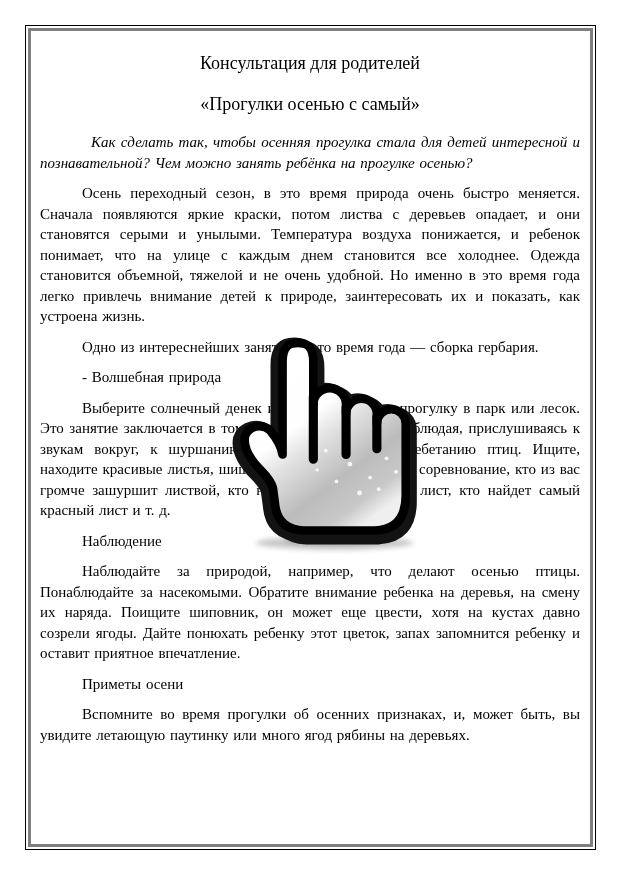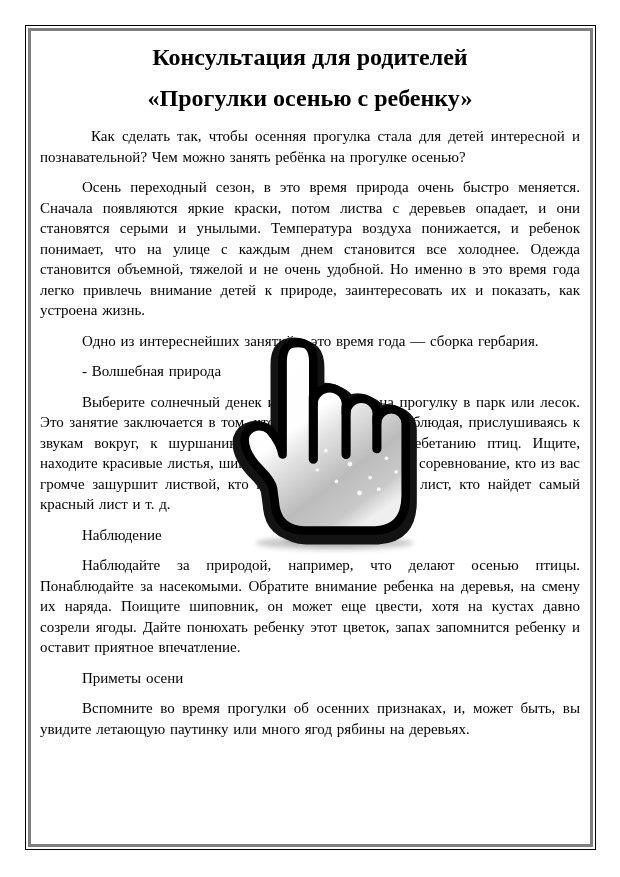--- a/index.html
+++ b/index.html
@@ -14,50 +14,50 @@
     border:1px solid #000;
   }
   .frame-inner{
     position:absolute;left:2px;top:2px;right:2px;bottom:2px;
     border:3px solid #7f7f7f;
   }
   .doc{
     position:absolute;left:40px;top:42px;width:540px;
   }
   .title,.subtitle{
-    font-size:24px;font-weight:bold;text-align:center;
-    line-height:26px;margin:2px 0 15px 0;
+    font-size:18px;font-weight:normal;text-align:center;
+    line-height:26px;margin:8px 0 15px 0;
   }
   .para{
     font-size:15px;line-height:20.5px;text-align:justify;
     margin:0 0 10px 0;text-indent:42px;
     word-spacing:1px;
   }
-  .para.first{text-indent:51px;}
+  .para.first{text-indent:51px;font-style:italic;}
   
   .cursor{
     position:absolute;left:219px;top:324px;width:206px;height:234px;
     pointer-events:none;
   }
   .cursor svg{width:100%;height:100%;display:block;}
   .hand-back{fill:#131313;stroke:#131313;stroke-width:17;stroke-linejoin:round;stroke-linecap:round;}
   .hand-front{fill:url(#glossGrad);stroke:#000;stroke-width:9;stroke-linejoin:round;}
   .sep{stroke:#000;stroke-width:9.5;stroke-linecap:round;fill:none;}
   .sparkle{fill:#ffffff;opacity:0.85;}
 </style>
 </head>
 <body>
 
 <div class="frame">
   <div class="frame-inner"></div>
 </div>
 
 <div class="doc">
   <h1 class="title">Консультация для родителей</h1>
-  <h2 class="subtitle">«Прогулки осенью с ребенку»</h2>
+  <h2 class="subtitle">«Прогулки осенью с самый»</h2>
   <div>
       <p class="para first">Как сделать так, чтобы осенняя прогулка стала для детей интересной и познавательной? Чем можно занять ребёнка на прогулке осенью?</p>
       <p class="para">Осень переходный сезон, в это время природа очень быстро меняется. Сначала появляются яркие краски, потом листва с деревьев опадает, и они становятся серыми и унылыми. Температура воздуха понижается, и ребенок понимает, что на улице с каждым днем становится все холоднее. Одежда становится объемной, тяжелой и не очень удобной. Но именно в это время года легко привлечь внимание детей к природе, заинтересовать их и показать, как устроена жизнь.</p>
       <p class="para">Одно из интереснейших занятий в это время года — сборка гербария.</p>
       <p class="para">- Волшебная природа</p>
       <p class="para">Выберите солнечный денек и отправляйтесь на прогулку в парк или лесок. Это занятие заключается в том, чтобы просто гулять, наблюдая, прислушиваясь к звукам вокруг, к шуршанию листвы под ногами, щебетанию птиц. Ищите, находите красивые листья, шишечки и веточки. Устройте соревнование, кто из вас громче зашуршит листвой, кто найдет самый большой лист, кто найдет самый красный лист и т. д.</p>
       <p class="para">Наблюдение</p>
       <p class="para">Наблюдайте за природой, например, что делают осенью птицы. Понаблюдайте за насекомыми. Обратите внимание ребенка на деревья, на смену их наряда. Поищите шиповник, он может еще цвести, хотя на кустах давно созрели ягоды. Дайте понюхать ребенку этот цветок, запах запомнится ребенку и оставит приятное впечатление.</p>
       <p class="para">Приметы осени</p>
       <p class="para">Вспомните во время прогулки об осенних признаках, и, может быть, вы увидите летающую паутинку или много ягод рябины на деревьях.</p>

